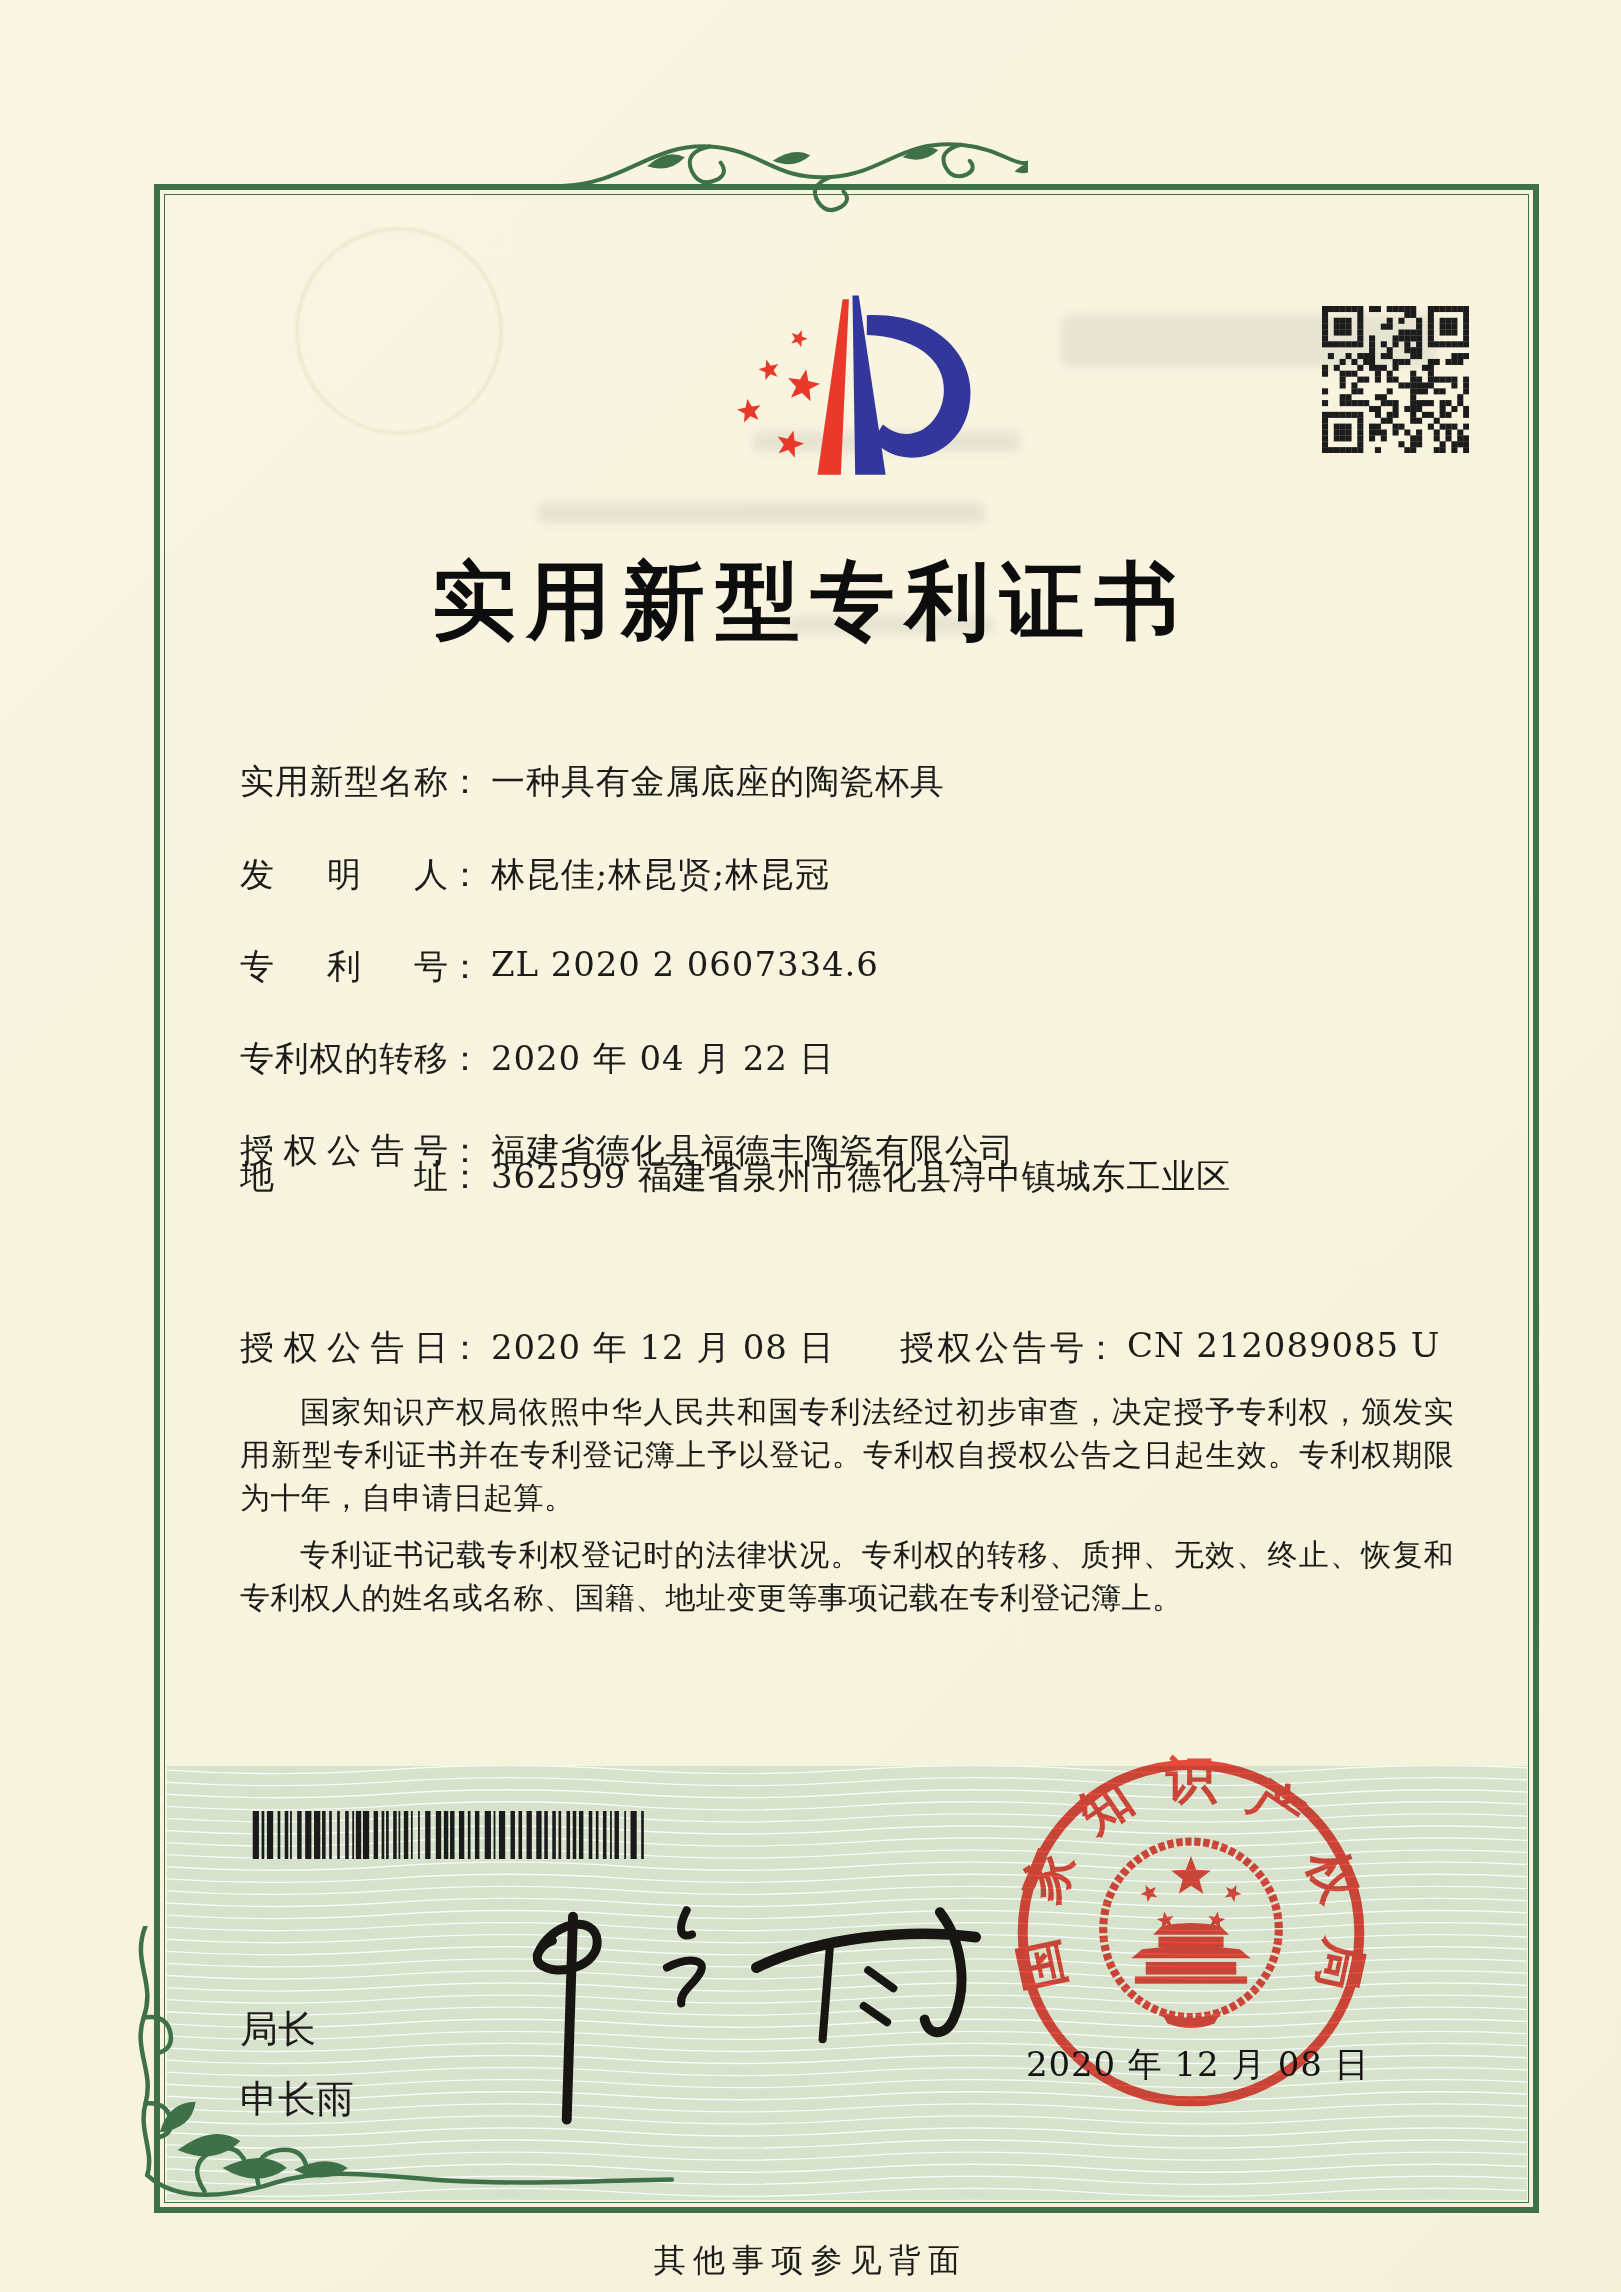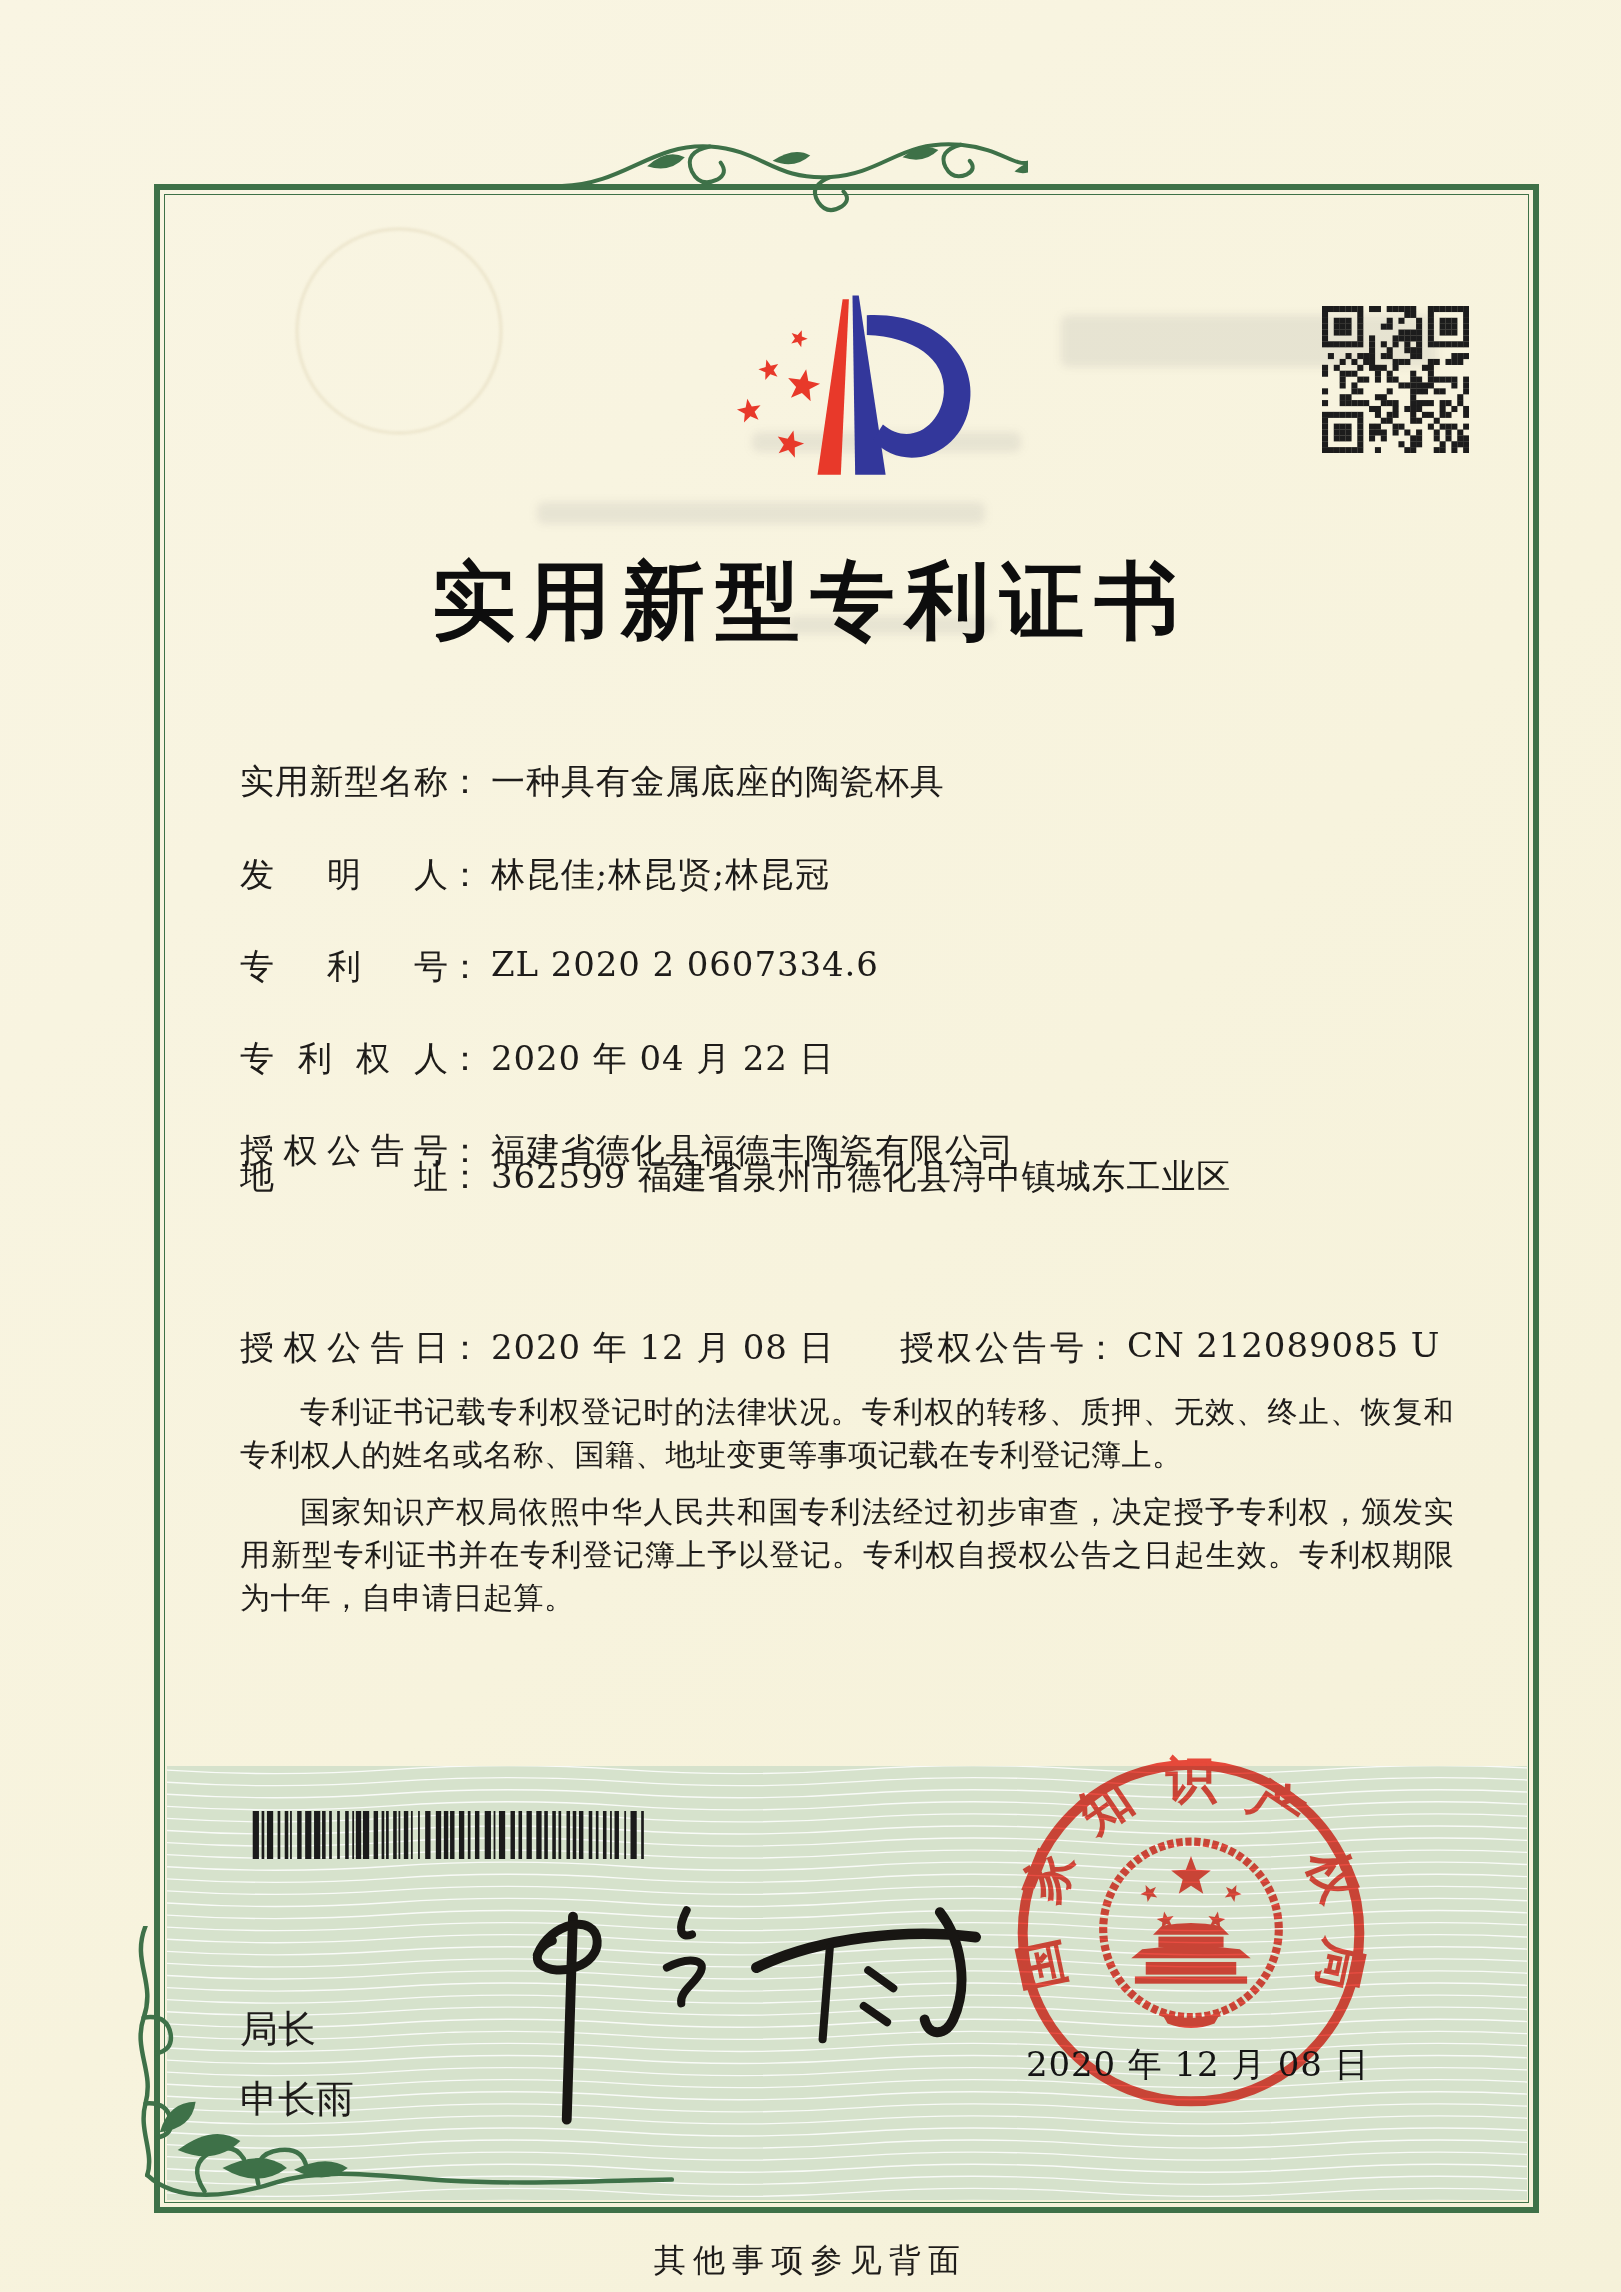--- a/index.html
+++ b/index.html
@@ -474,38 +474,38 @@
   <div class="frow" style="top:759px">
     <span class="flabel">实用新型名称</span><span class="fcolon">：</span><span class="fvalue">一种具有金属底座的陶瓷杯具</span>
   </div>
   <div class="frow" style="top:852px">
     <span class="flabel">发明人</span><span class="fcolon">：</span><span class="fvalue">林昆佳;林昆贤;林昆冠</span>
   </div>
   <div class="frow" style="top:944px">
     <span class="flabel">专利号</span><span class="fcolon">：</span><span class="fvalue">ZL 2020 2 0607334.6</span>
   </div>
   <div class="frow" style="top:1036px">
-    <span class="flabel">专利权人</span><span class="fcolon">：</span><span class="fvalue">2020 年 04 月 22 日</span>
+    <span class="flabel">专利权的转移</span><span class="fcolon">：</span><span class="fvalue">2020 年 04 月 22 日</span>
   </div>
   <div class="frow" style="top:1128px">
     <span class="flabel">授权公告号</span><span class="fcolon">：</span><span class="fvalue">福建省德化县福德丰陶瓷有限公司</span>
   </div>
   <div class="frow" style="top:1154px">
     <span class="flabel">地址</span><span class="fcolon">：</span><span class="fvalue">362599 福建省泉州市德化县浔中镇城东工业区</span>
   </div>
   <div class="frow" style="top:1325px">
     <span class="flabel">授权公告日</span><span class="fcolon">：</span><span class="fvalue">2020 年 12 月 08 日</span>
     <span class="pair2">
       <span class="flabel">授权公告号</span><span class="fcolon">：</span><span class="fvalue">CN 212089085 U</span>
     </span>
   </div>
 
   <div class="body-text">
+    <p>国家知识产权局依照中华人民共和国专利法经过初步审查，决定授予专利权，颁发实用新型专利证书并在专利登记簿上予以登记。专利权自授权公告之日起生效。专利权期限为十年，自申请日起算。</p>
     <p>专利证书记载专利权登记时的法律状况。专利权的转移、质押、无效、终止、恢复和专利权人的姓名或名称、国籍、地址变更等事项记载在专利登记簿上。</p>
-    <p>国家知识产权局依照中华人民共和国专利法经过初步审查，决定授予专利权，颁发实用新型专利证书并在专利登记簿上予以登记。专利权自授权公告之日起生效。专利权期限为十年，自申请日起算。</p>
   </div>
 
   <svg class="barcode" id="barcode-svg" width="399" height="48" viewBox="0 0 445 54">
       <rect x="0" y="0" width="7" height="54" fill="#1b1b1b"></rect>
       <rect x="10" y="0" width="3" height="54" fill="#1b1b1b"></rect>
       <rect x="16" y="0" width="7" height="54" fill="#1b1b1b"></rect>
       <rect x="28" y="0" width="3" height="54" fill="#1b1b1b"></rect>
       <rect x="36" y="0" width="4" height="54" fill="#1b1b1b"></rect>
       <rect x="42" y="0" width="2" height="54" fill="#1b1b1b"></rect>
       <rect x="50" y="0" width="5" height="54" fill="#1b1b1b"></rect>

